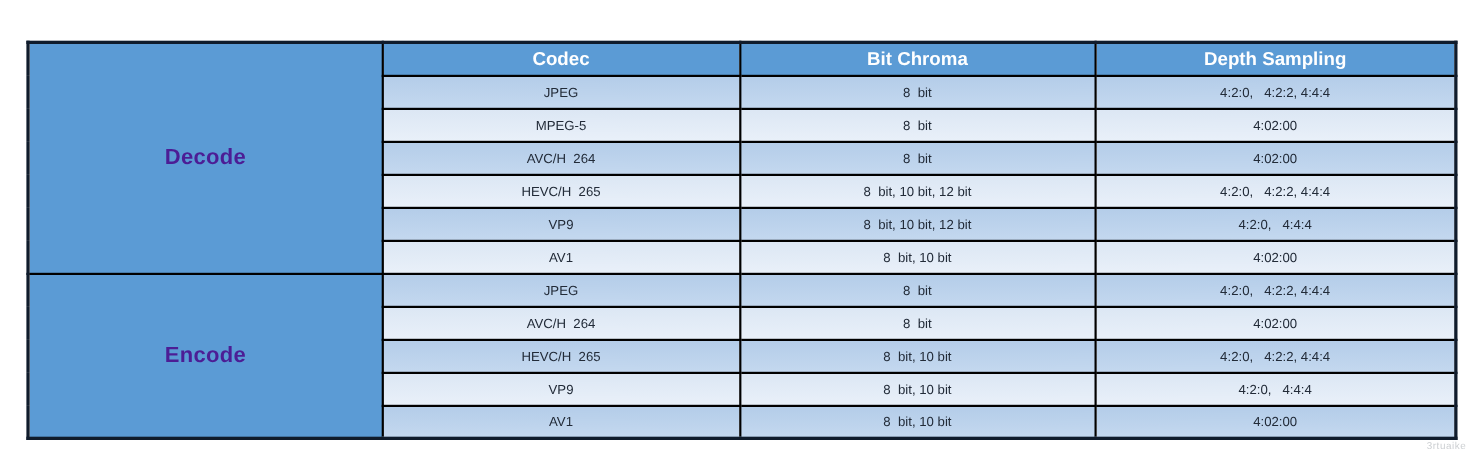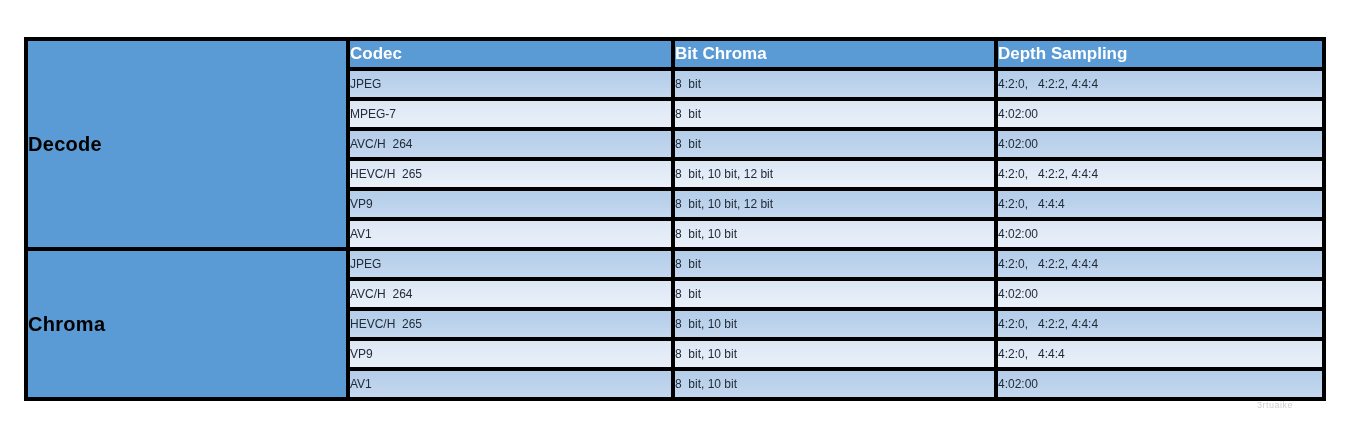--- a/index.html
+++ b/index.html
@@ -18,54 +18,54 @@
     position: absolute;
     left: 24px;
     top: 37px;
     width: 1298px;
     height: 360px;
     border-collapse: collapse;
     table-layout: fixed;
     border: 3px solid #101c2c;
   }
   .codec-table td, .codec-table th {
-    border: 4px solid #000000;
+    border: 2px solid #000000;
     padding: 0;
-    text-align: left;
+    text-align: center;
     vertical-align: middle;
     white-space: pre;
     overflow: hidden;
   }
   .codec-table tr { height: 30px; }
   th.col-header {
     background: #5b9bd5;
     color: #ffffff;
     font-size: 17px;
     font-weight: bold;
   }
   td.section-cell {
     background: #5b9bd5;
-    color: #000000;
+    color: #4c1d95;
     font-size: 20px;
     font-weight: bold;
     letter-spacing: 0.3px;
   }
   td.data-cell {
     font-size: 12px;
     color: #222b38;
   }
   tr.row-medium td.data-cell {
     background: linear-gradient(180deg, #b4cde9 0%, #c4d8ef 100%);
   }
   tr.row-light td.data-cell {
     background: linear-gradient(180deg, #dce7f4 0%, #e9f0f9 100%);
   }
   .watermark {
     position: absolute;
-    left: 1257px;
+    left: 1297px;
     top: 400px;
     font-size: 9px;
     color: #9aa0a6;
     opacity: 0.5;
     letter-spacing: 0.5px;
   }
 </style>
 </head>
 <body>
 
@@ -82,21 +82,21 @@
       <th class="col-header">Codec</th>
       <th class="col-header">Bit Chroma</th>
       <th class="col-header">Depth Sampling</th>
     </tr>
     <tr class="row-medium">
       <td class="data-cell">JPEG</td>
       <td class="data-cell">8  bit</td>
       <td class="data-cell">4:2:0,   4:2:2, 4:4:4</td>
     </tr>
     <tr class="row-light">
-      <td class="data-cell">MPEG-7</td>
+      <td class="data-cell">MPEG-5</td>
       <td class="data-cell">8  bit</td>
       <td class="data-cell">4:02:00</td>
     </tr>
     <tr class="row-medium">
       <td class="data-cell">AVC/H  264</td>
       <td class="data-cell">8  bit</td>
       <td class="data-cell">4:02:00</td>
     </tr>
     <tr class="row-light">
       <td class="data-cell">HEVC/H  265</td>
@@ -107,21 +107,21 @@
       <td class="data-cell">VP9</td>
       <td class="data-cell">8  bit, 10 bit, 12 bit</td>
       <td class="data-cell">4:2:0,   4:4:4</td>
     </tr>
     <tr class="row-light">
       <td class="data-cell">AV1</td>
       <td class="data-cell">8  bit, 10 bit</td>
       <td class="data-cell">4:02:00</td>
     </tr>
     <tr class="row-medium">
-      <td class="section-cell" rowspan="5">Chroma</td>
+      <td class="section-cell" rowspan="5">Encode</td>
       <td class="data-cell">JPEG</td>
       <td class="data-cell">8  bit</td>
       <td class="data-cell">4:2:0,   4:2:2, 4:4:4</td>
     </tr>
     <tr class="row-light">
       <td class="data-cell">AVC/H  264</td>
       <td class="data-cell">8  bit</td>
       <td class="data-cell">4:02:00</td>
     </tr>
     <tr class="row-medium">

